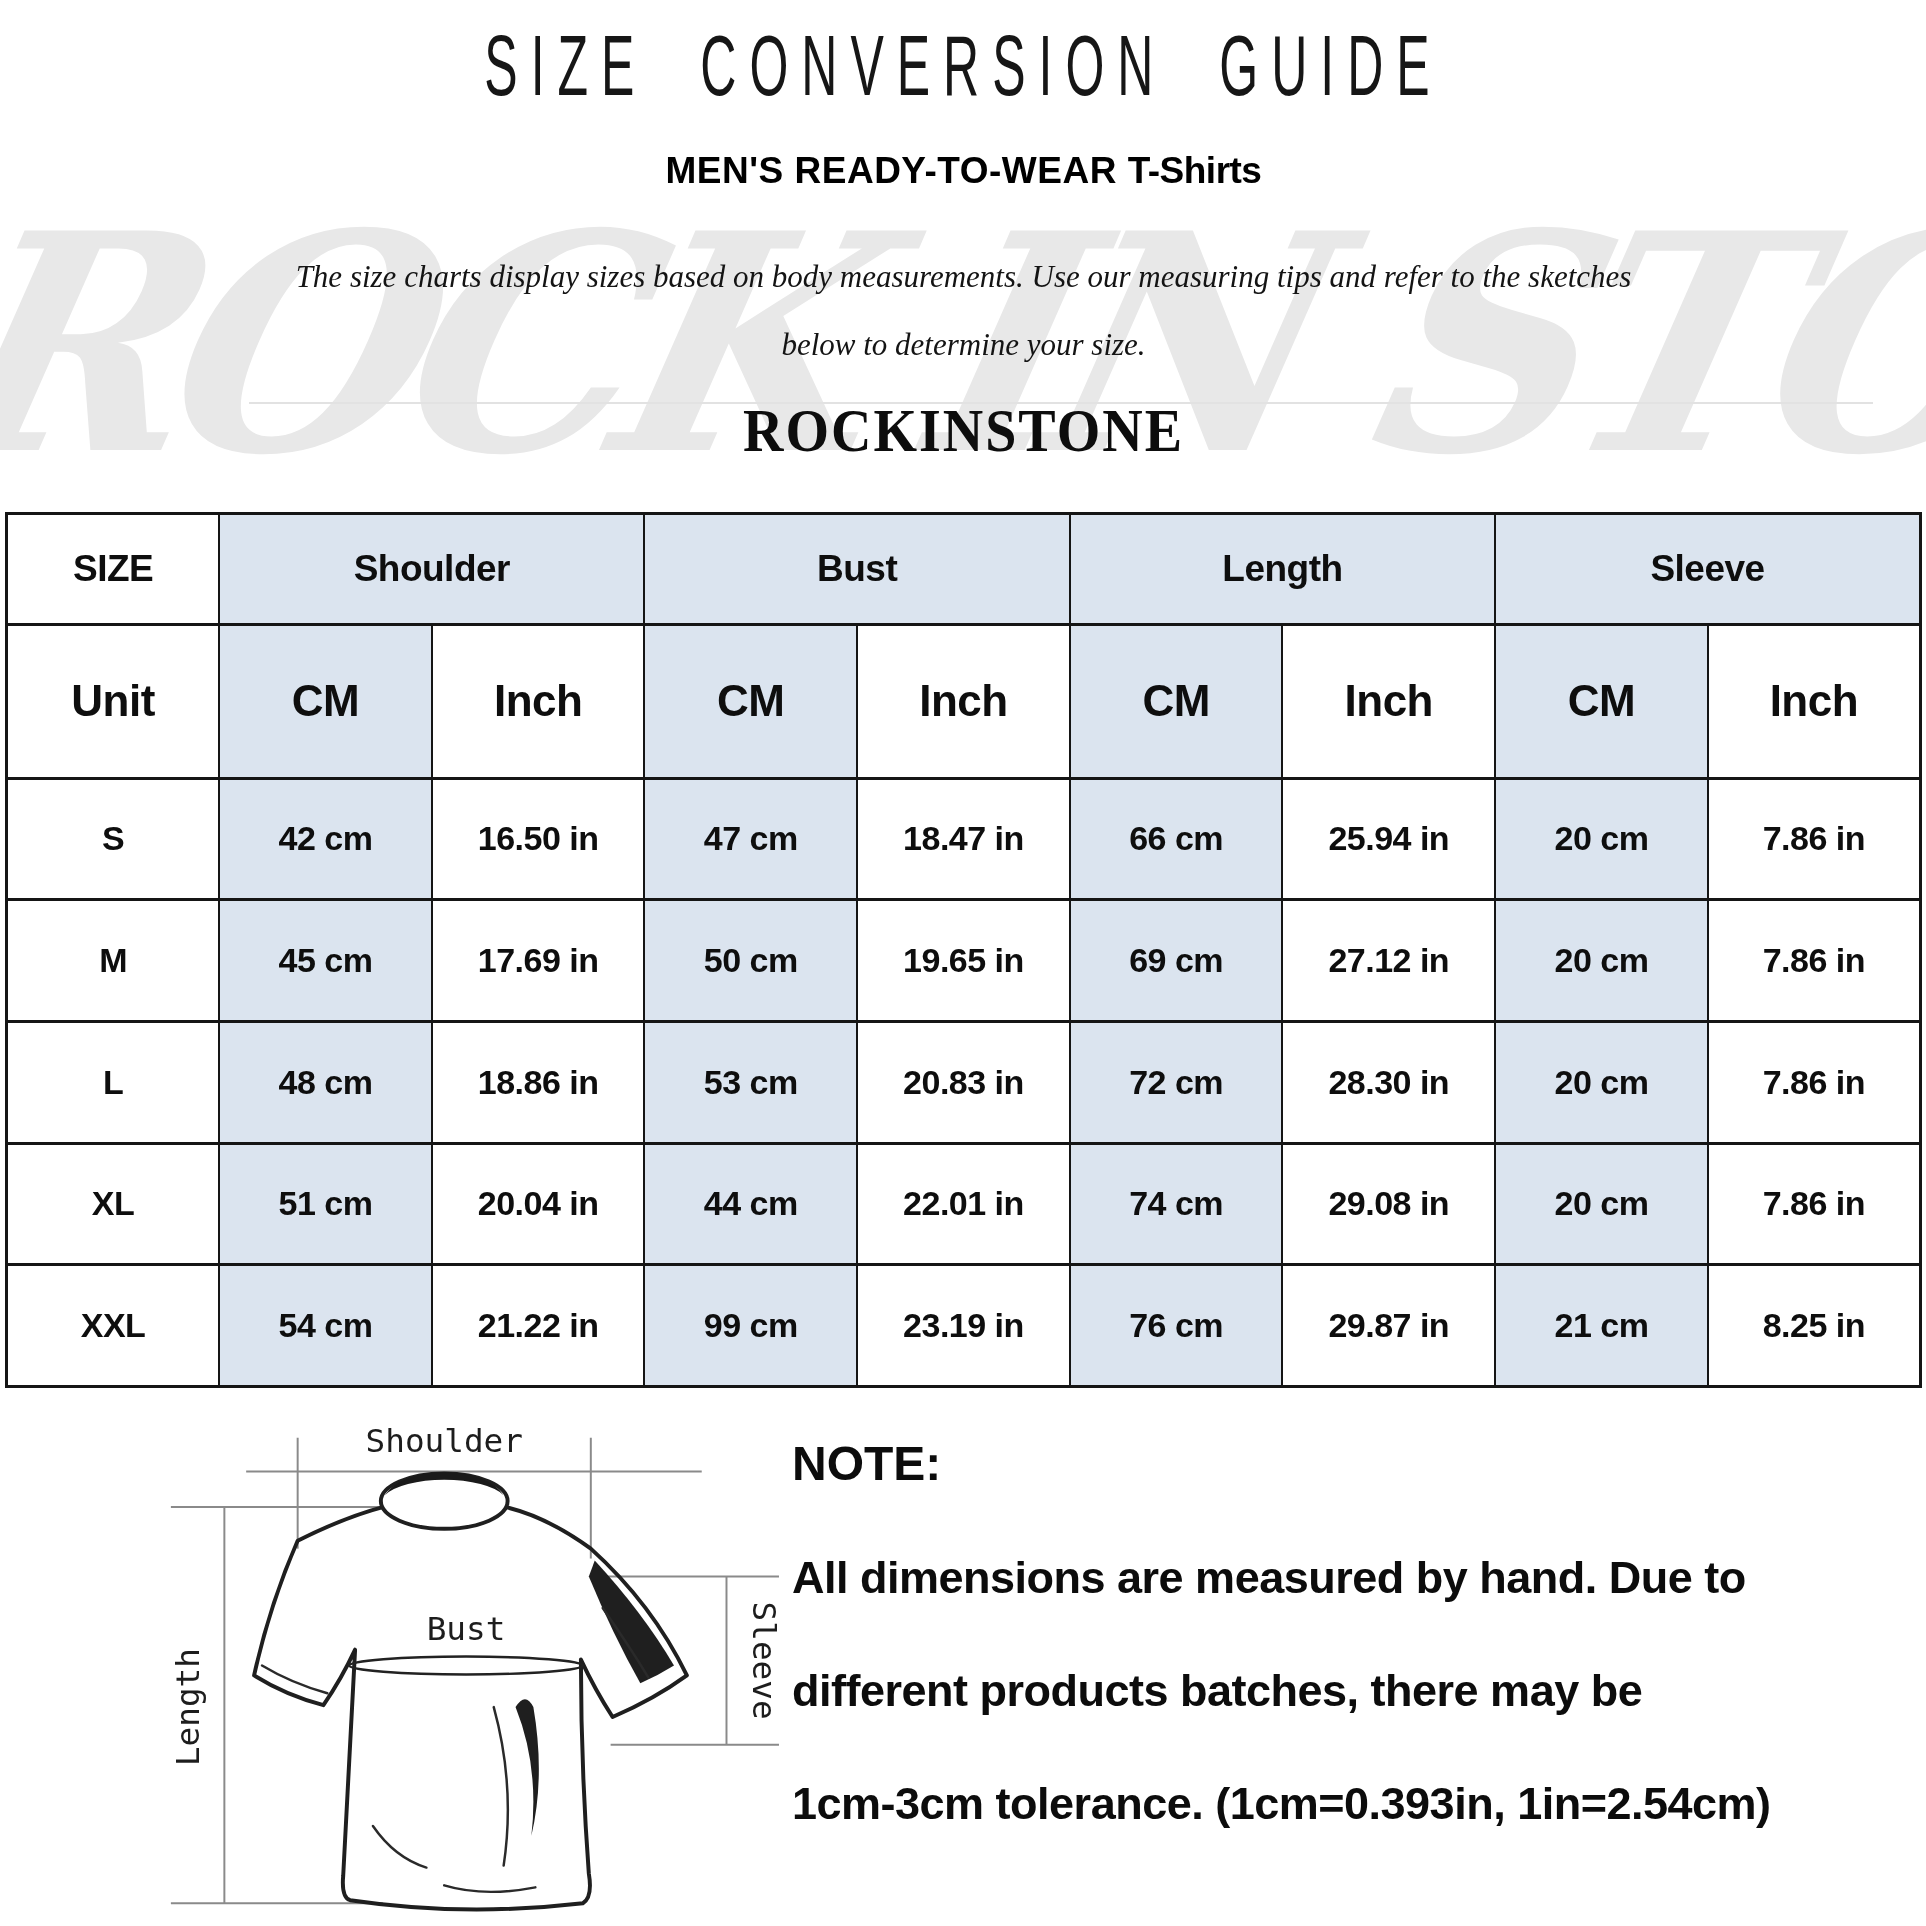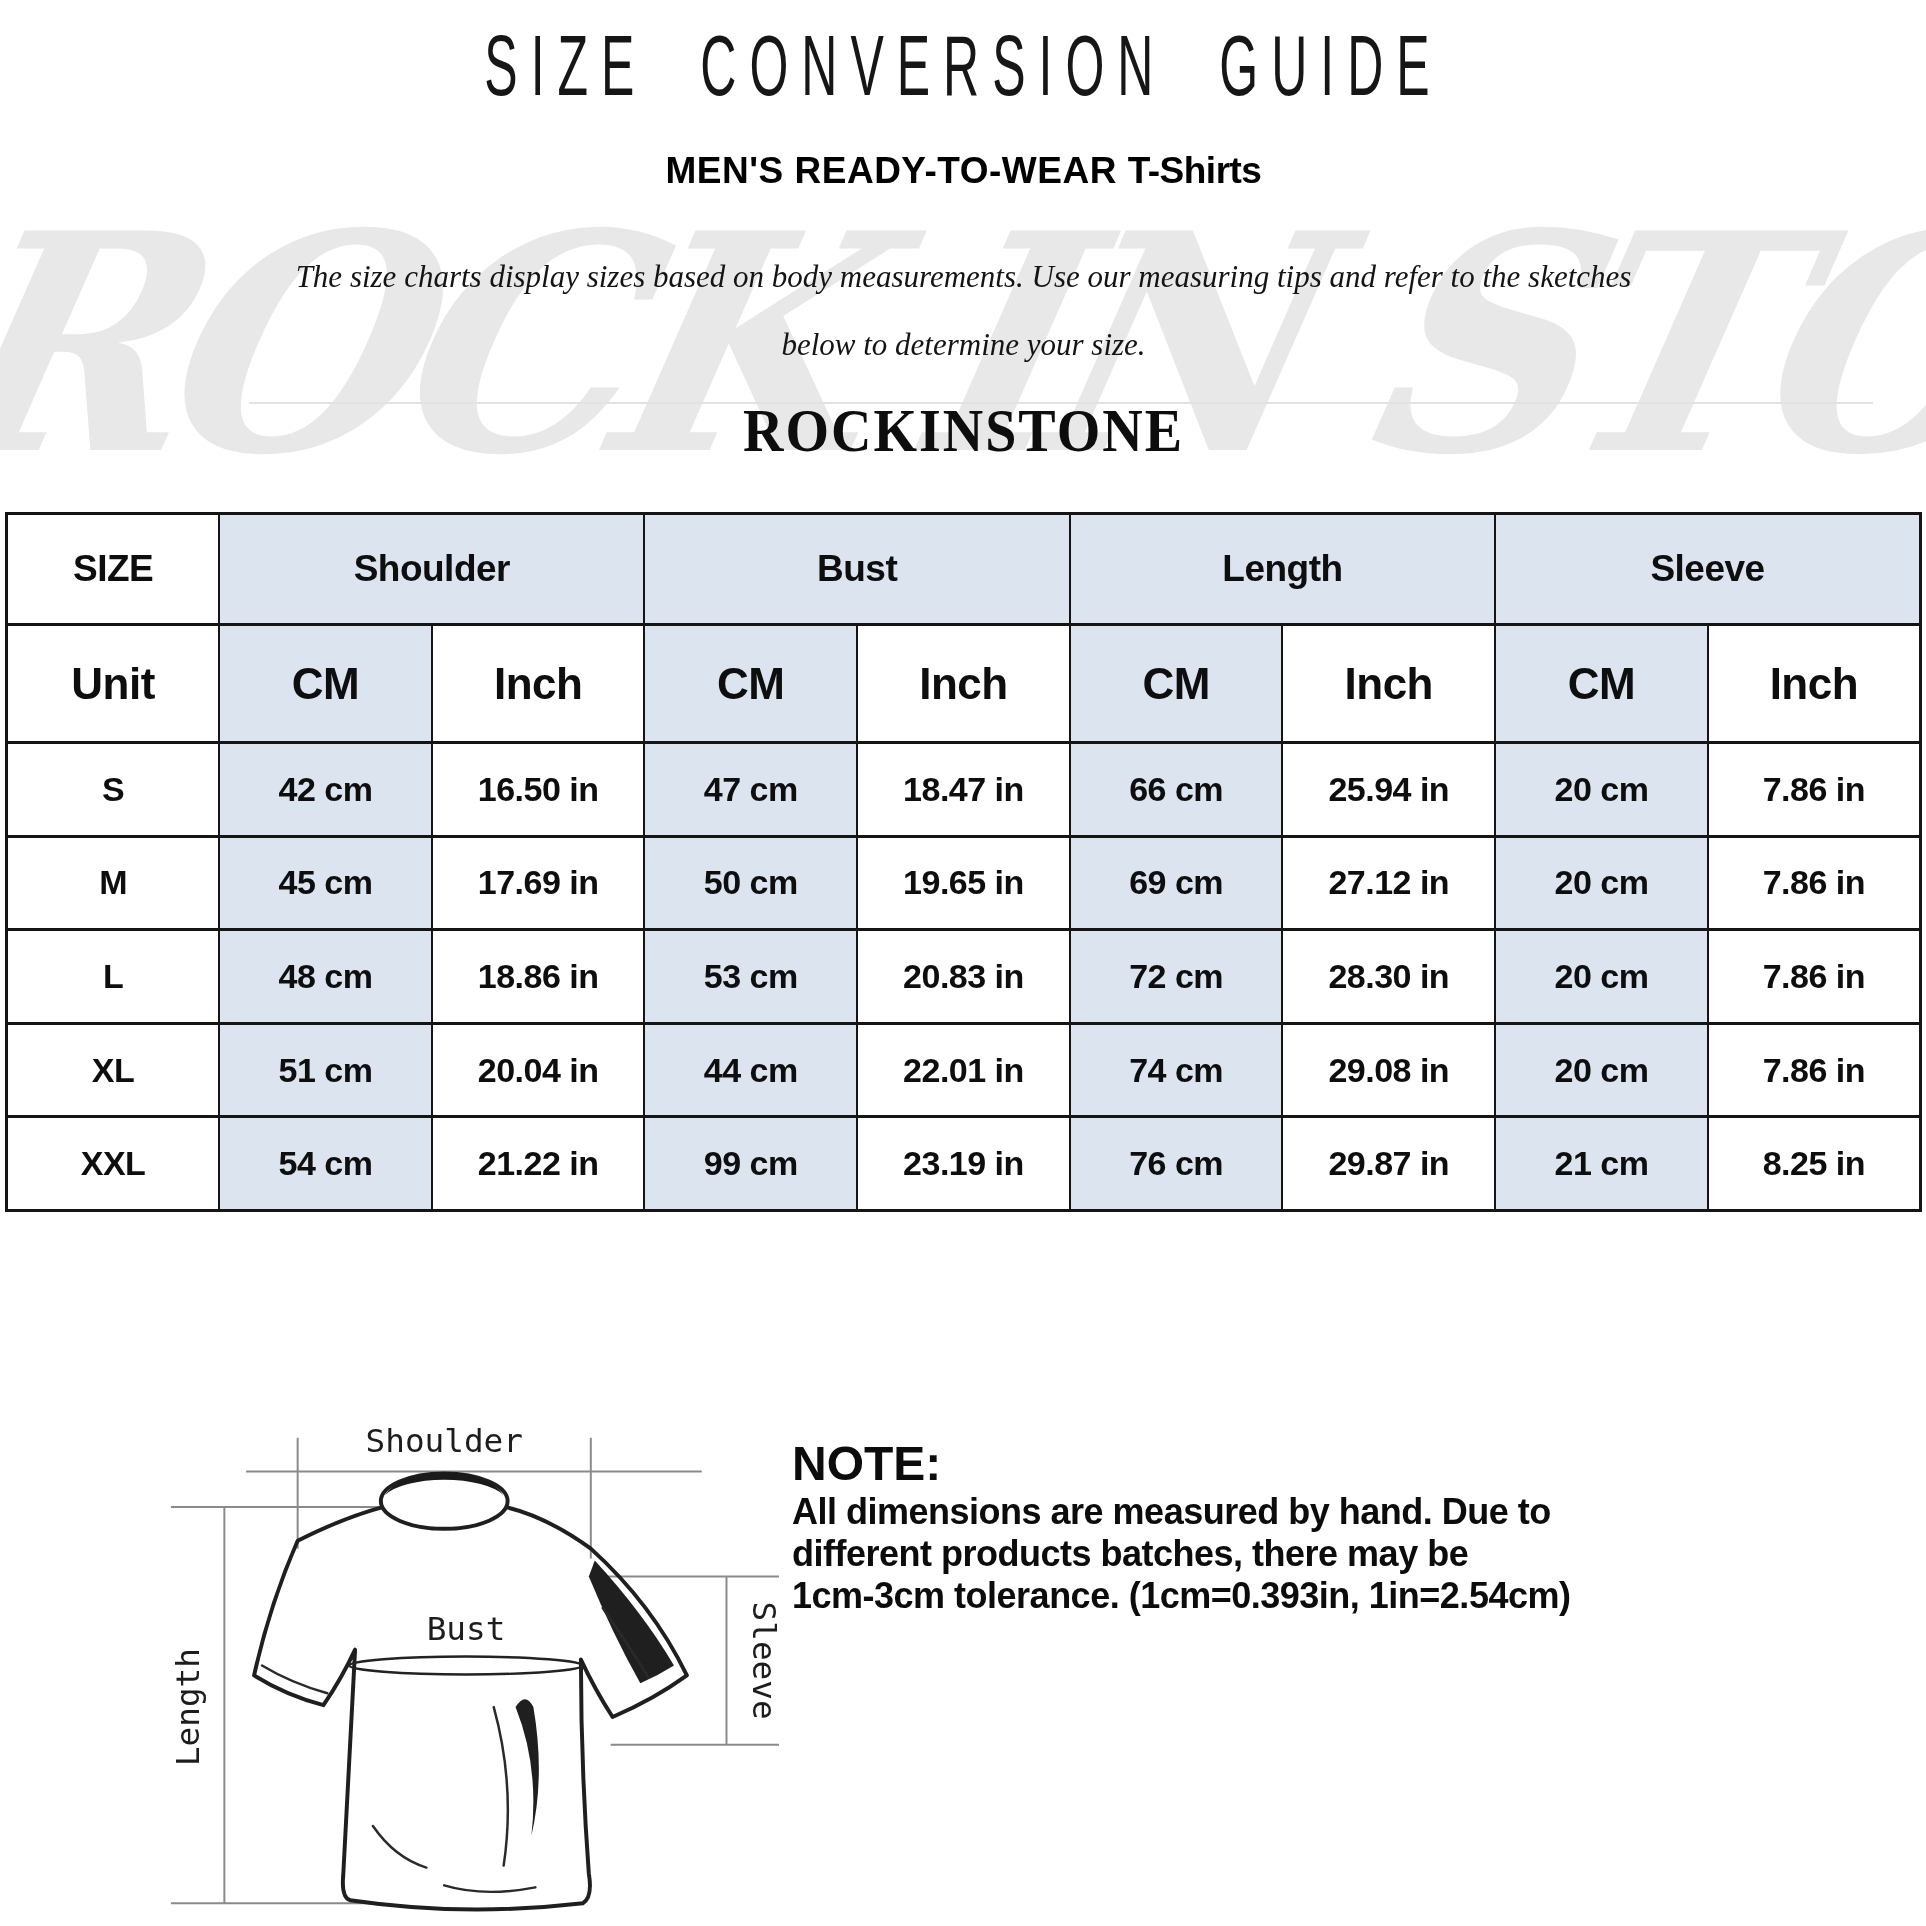--- a/index.html
+++ b/index.html
@@ -44,21 +44,21 @@
   .tagline2 { top:327px; }
   .brand {
     position:absolute; top:396px; left:0; width:100%; text-align:center;
     font-family:"Liberation Serif", serif; font-weight:bold;
     font-size:56px; letter-spacing:2px; color:#0d0d0d;
     transform:scaleY(1.08); transform-origin:top center; z-index:2;
   }
 
   
   .table-wrap {
-    position:absolute; left:5px; top:512px; width:1917px; height:700px; z-index:2;
+    position:absolute; left:5px; top:512px; width:1917px; height:876px; z-index:2;
   }
   table.size-table {
     width:100%; height:100%; border-collapse:collapse; table-layout:fixed;
     border:3px solid #151515; background:#fff;
   }
   table.size-table th, table.size-table td {
     border:2px solid #151515; border-top-width:3px; border-bottom-width:3px;
     text-align:center; vertical-align:middle;
     font-weight:bold; color:#0e0e0e; padding:0;
     letter-spacing:-0.5px;
@@ -77,21 +77,21 @@
   .shirt-line { stroke:#1f1f1f; stroke-width:4; fill:none; stroke-linejoin:round; stroke-linecap:round; }
   .fold-line { stroke:#2a2a2a; stroke-width:2.5; fill:none; stroke-linecap:round; }
   .diagram-label {
     font-family:"DejaVu Sans Mono", monospace; font-size:33px; fill:#1d1d1d;
   }
 
   
   .note-block { position:absolute; left:792px; top:1436px; width:1099px; z-index:2; }
   .note-heading { font-size:48px; font-weight:bold; color:#0c0c0c; letter-spacing:0; }
   .note-line {
-    font-size:36px; font-weight:bold; color:#0c0c0c; 
+    font-size:45px; font-weight:bold; color:#0c0c0c; margin-top:61px;
     letter-spacing:-0.5px; white-space:nowrap;
   }
 </style>
 </head>
 <body>
 
 <div id="canvas">
 
   <div class="watermark" style="color: rgb(232, 232, 232);">ROCK IN STONE</div>
   <div class="divider-line"></div>

